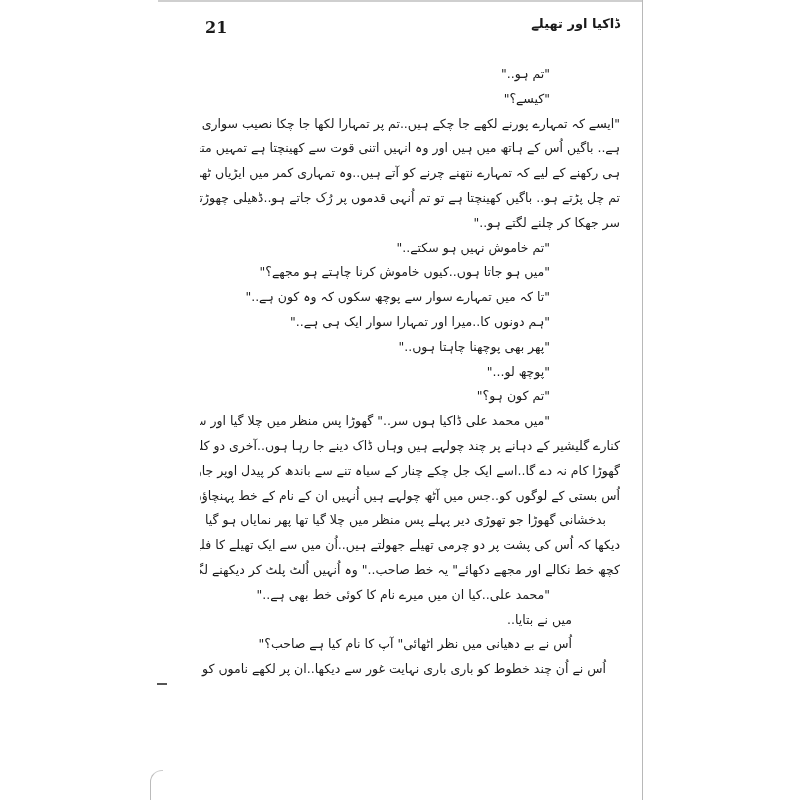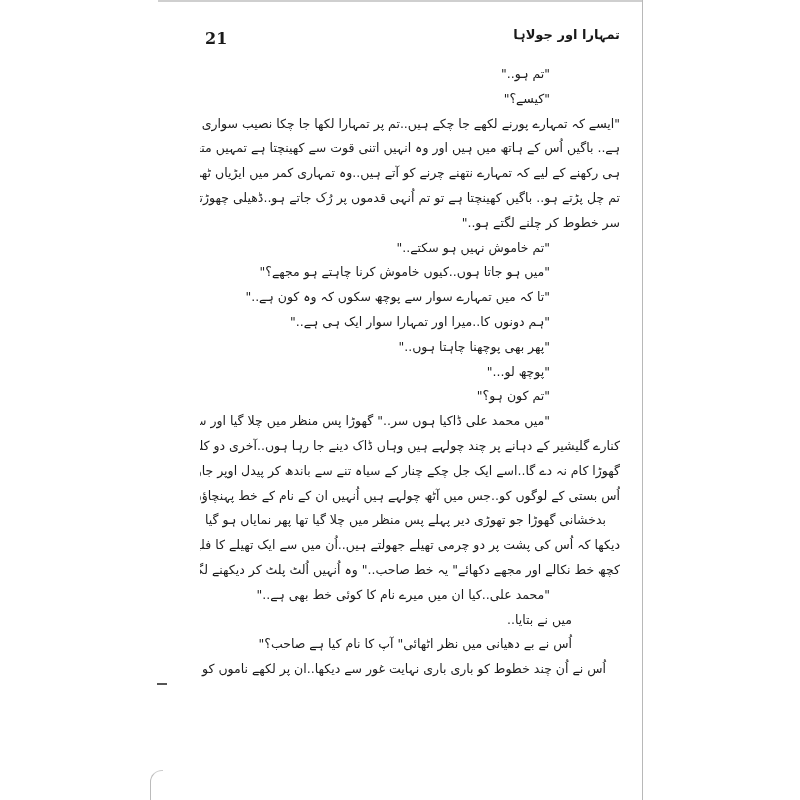--- a/index.html
+++ b/index.html
@@ -23,21 +23,21 @@
     background: #b8b8b8;
   }
   .page-top-shadow {
     position: absolute;
     left: 158px; top: 0;
     width: 485px; height: 2px;
     background: #cfcfcf;
   }
   .header {
     position: absolute;
-    top: 25px;
+    top: 14px;
     left: 205px;
     width: 415px;
     height: 30px;
   }
   .page-number {
     position: absolute;
     left: 0; top: 4px;
     font-family: "DejaVu Serif", serif;
     font-weight: bold;
     font-size: 16px;
@@ -92,31 +92,31 @@
 </style>
 </head>
 <body>
 
 <div class="page">
   <div class="page-top-shadow"></div>
   <div class="page-right-border"></div>
 
   <div class="header">
     <span class="page-number">21</span>
-    <span class="running-title">تمہارا اور جولاہا</span>
+    <span class="running-title">ڈاکیا اور تھیلے</span>
   </div>
 
   <div class="body-text">
     <div class="line indent-1">"تم ہو.."</div>
     <div class="line indent-1">"کیسے؟"</div>
     <div class="line justify">"ایسے کہ تمہارے پورنے لکھے جا چکے ہیں..تم پر تمہارا لکھا جا چکا نصیب سواری کرتا</div>
     <div class="line justify">ہے.. باگیں اُس کے ہاتھ میں ہیں اور وہ انہیں اتنی قوت سے کھینچتا ہے تمہیں متعین کردہ راستے پر</div>
     <div class="line justify">ہی رکھنے کے لیے کہ تمہارے نتھنے چرنے کو آتے ہیں..وہ تمہاری کمر میں ایڑیاں ٹھونکتا ہے کہ چلو..تو</div>
     <div class="line justify">تم چل پڑتے ہو.. باگیں کھینچتا ہے تو تم اُنہی قدموں پر رُک جاتے ہو..ڈھیلی چھوڑتا ہے تو تم</div>
-    <div class="line">سر خطوط کر چلنے لگتے ہو.."</div>
+    <div class="line">سر جھکا کر چلنے لگتے ہو.."</div>
     <div class="line indent-1">"تم خاموش نہیں ہو سکتے.."</div>
     <div class="line indent-1">"میں ہو جاتا ہوں..کیوں خاموش کرنا چاہتے ہو مجھے؟"</div>
     <div class="line indent-1">"تا کہ میں تمہارے سوار سے پوچھ سکوں کہ وہ کون ہے.."</div>
     <div class="line indent-1">"ہم دونوں کا..میرا اور تمہارا سوار ایک ہی ہے.."</div>
     <div class="line indent-1">"پھر بھی پوچھنا چاہتا ہوں.."</div>
     <div class="line indent-1">"پوچھ لو..."</div>
     <div class="line indent-1">"تم کون ہو؟"</div>
     <div class="line justify indent-1">"میں محمد علی ڈاکیا ہوں سر.." گھوڑا پس منظر میں چلا گیا اور سوار بولنے لگا" اُدھر دریا</div>
     <div class="line justify">کنارے گلیشیر کے دہانے پر چند چولہے ہیں وہاں ڈاک دینے جا رہا ہوں..آخری دو کلومیٹر مجھے</div>
     <div class="line justify">گھوڑا کام نہ دے گا..اسے ایک جل چکے چنار کے سیاہ تنے سے باندھ کر پیدل اوپر جاؤں گا اور</div>

